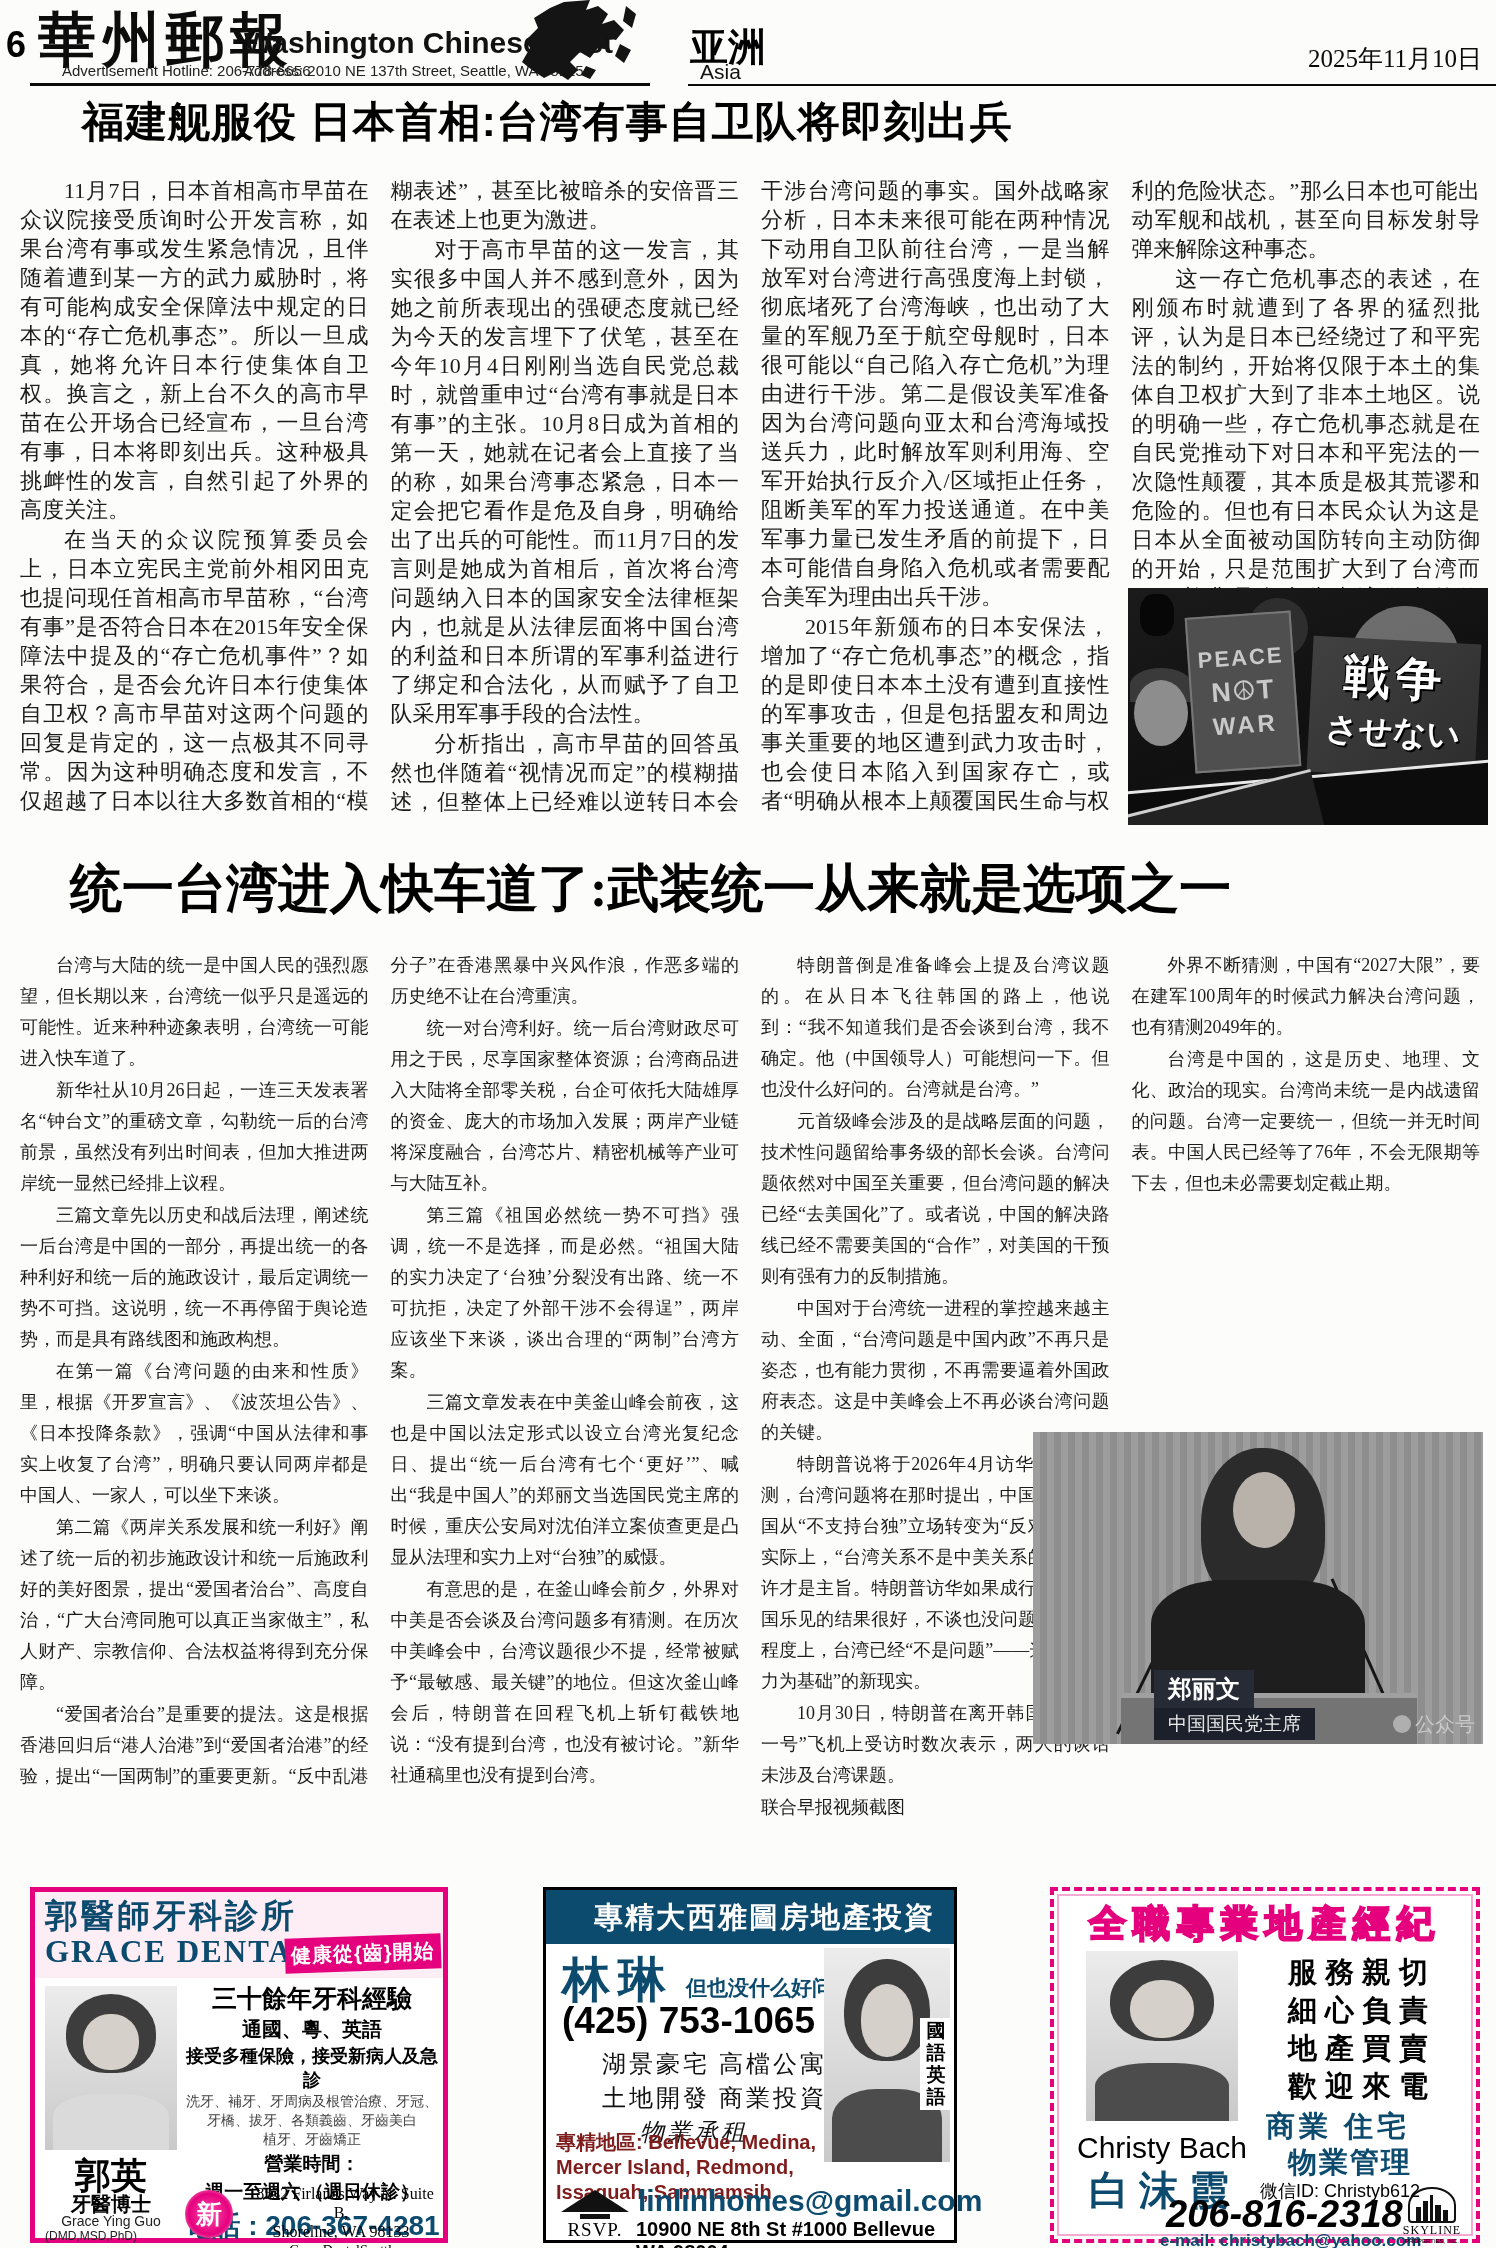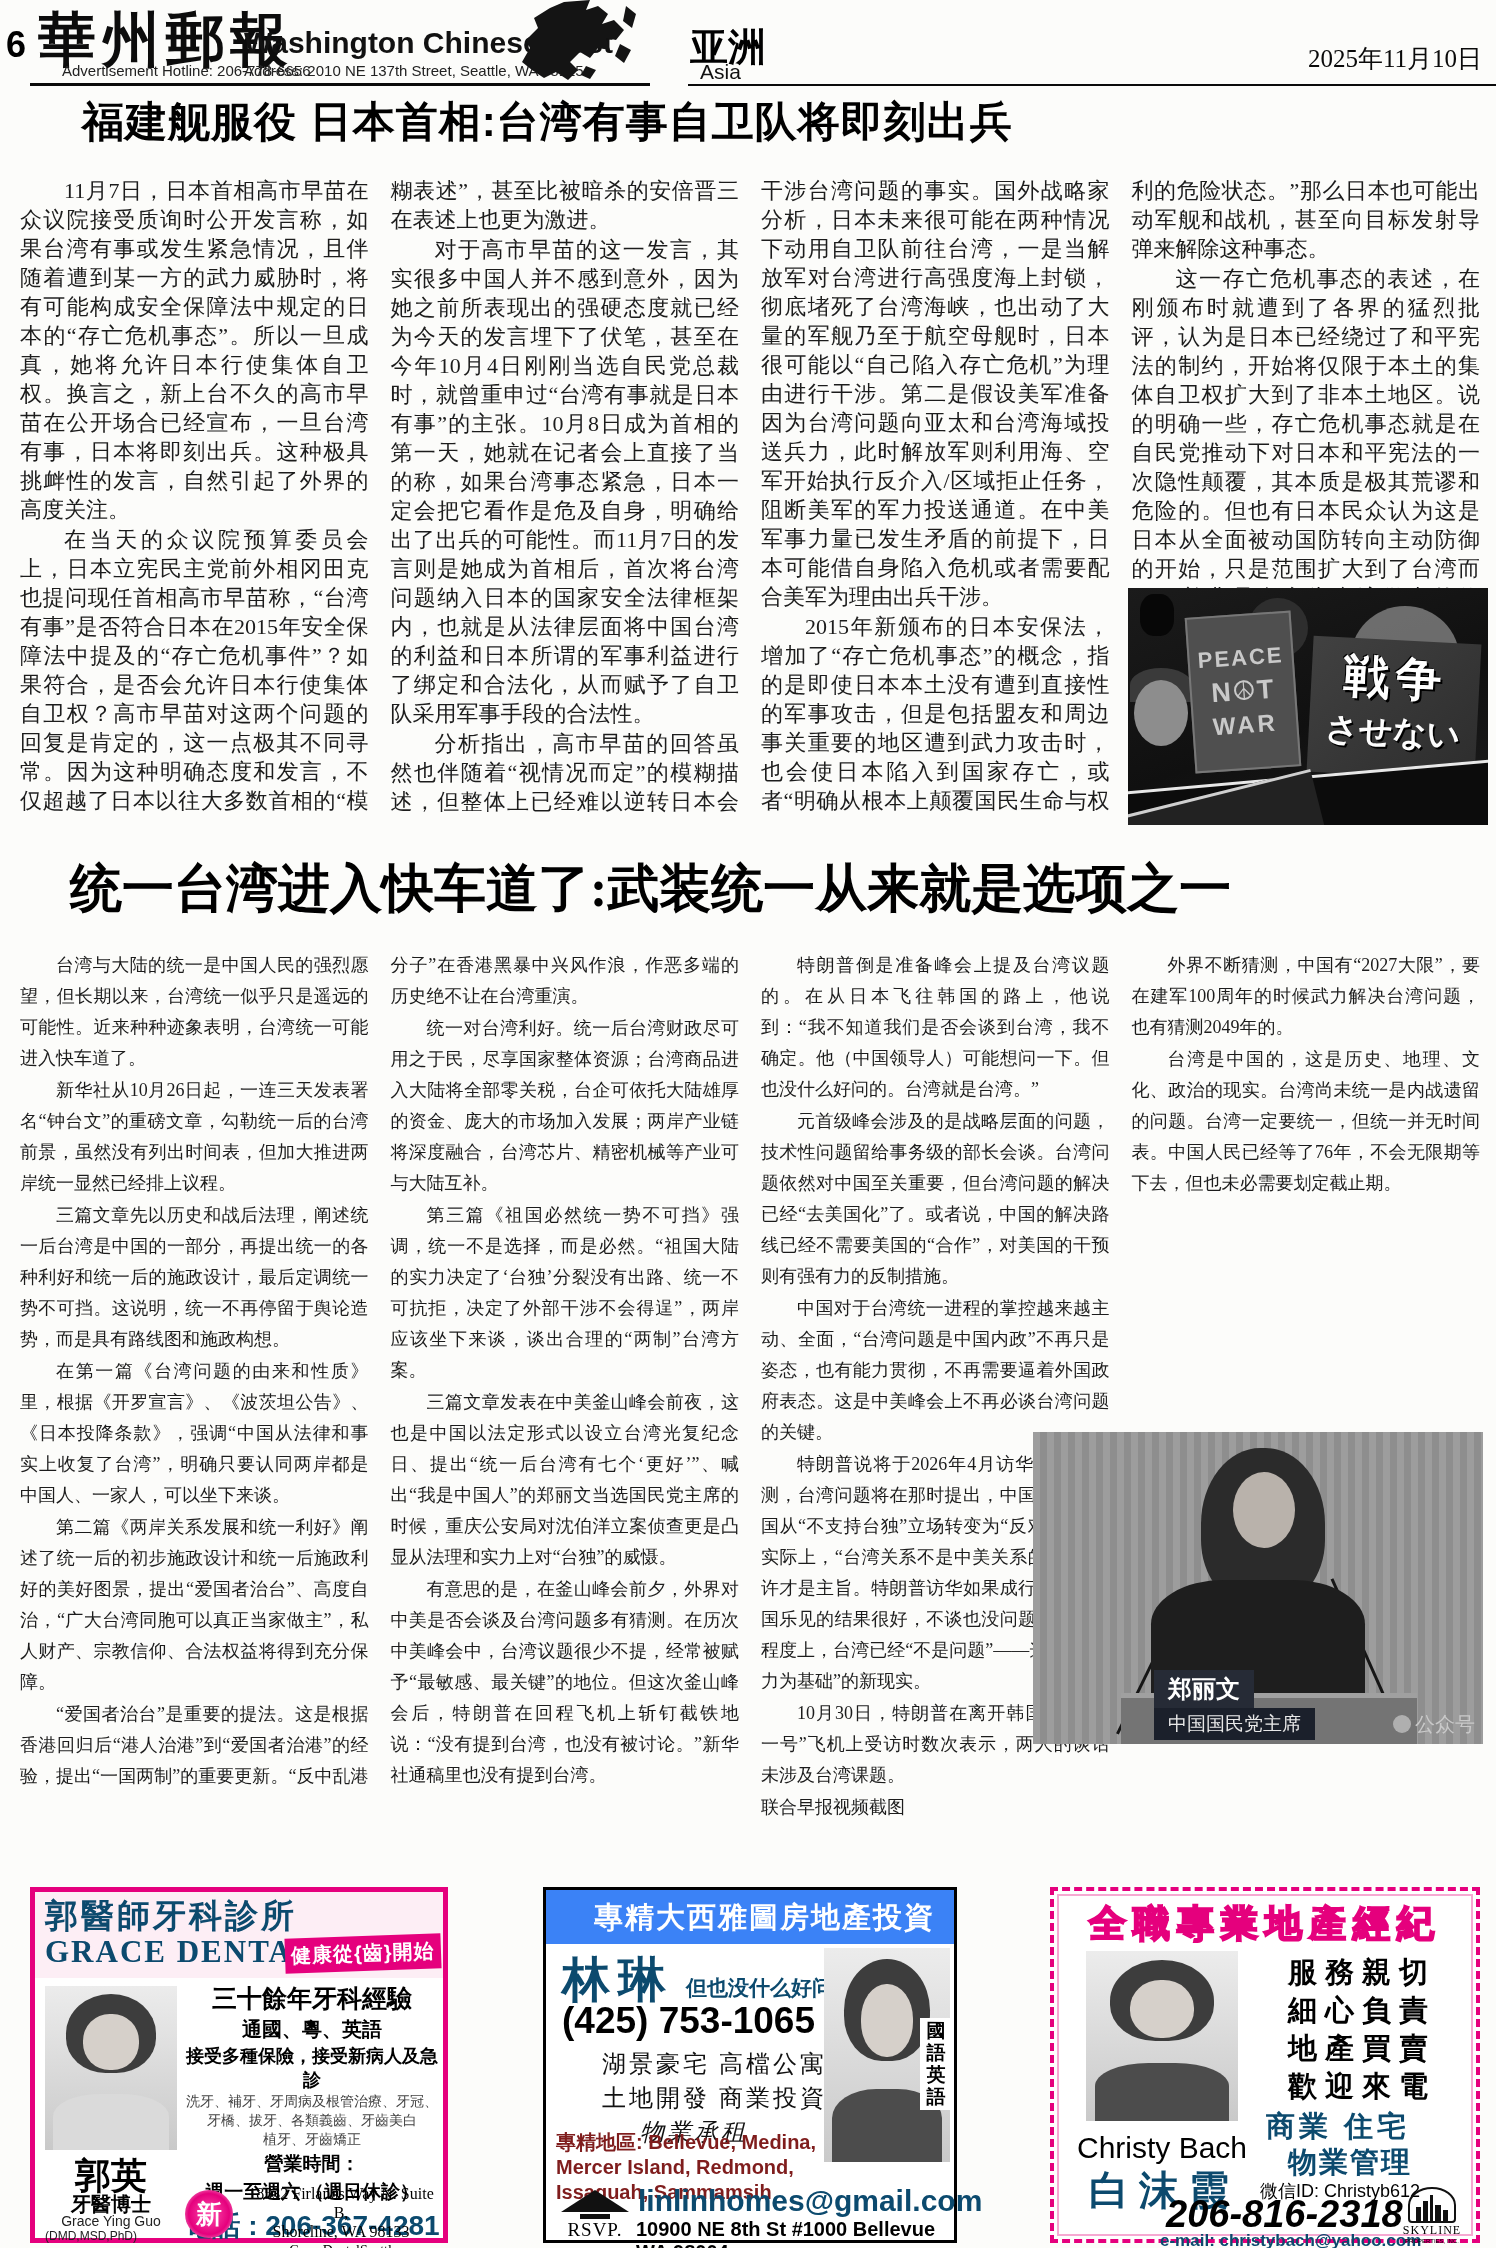--- a/index.html
+++ b/index.html
@@ -111,21 +111,21 @@
   .ad1-hours{font-size:19px;font-weight:bold;color:#000;margin-top:2px;font-family:"Liberation Serif","DejaVu Serif",serif;}
   .ad1-phone{font-size:28px;font-weight:900;margin-top:2px;}
   .ad1-new{position:absolute;left:150px;top:298px;width:48px;height:48px;border-radius:50%;color:#fff;font-size:26px;
            font-weight:900;text-align:center;line-height:48px;background:radial-gradient(circle,#ff4fae 0%,#e5007d 60%,#fbd0e7 100%);}
   .ad1-addr{position:absolute;left:206px;top:292px;width:200px;text-align:center;font-size:16px;line-height:19px;
            font-family:"Liberation Serif","DejaVu Serif",serif;color:#000;}
   .ad1-web{font-size:14px;}
 
   
   .ad-linlin{left:543px;width:414px;border:3px solid #000;font-family:"Liberation Sans","DejaVu Sans",sans-serif;}
-  .ad2-bar{position:absolute;left:0;top:0;right:0;height:54px;background:#3b82f6;color:#fff;font-size:29px;
+  .ad2-bar{position:absolute;left:0;top:0;right:0;height:54px;background:#0c4a6e;color:#fff;font-size:29px;
            font-weight:900;text-align:center;line-height:54px;letter-spacing:2px;padding-left:29px;}
   .ad2-name{position:absolute;left:16px;top:58px;font-size:48px;font-weight:bold;letter-spacing:8px;
            font-family:"Liberation Serif","DejaVu Serif",serif;}
   .ad2-title{position:absolute;left:140px;top:84px;font-size:21px;font-weight:900;}
   .ad2-phone{position:absolute;left:16px;top:110px;font-size:37px;font-weight:900;color:#000;}
   .ad2-svc{position:absolute;font-size:24px;color:#111;letter-spacing:3px;font-family:"Liberation Serif","DejaVu Serif",serif;}
   .ad2-photo{left:278px;top:58px;width:126px;height:214px;}
   .ad2-lang{position:absolute;left:374px;top:128px;width:32px;background:#fff;color:#000;font-size:19px;
            font-weight:900;text-align:center;line-height:22px;padding:2px 0;}
   .ad2-areas{position:absolute;left:10px;top:240px;font-size:20px;font-weight:900;color:#7f1d1d;line-height:25px;}

